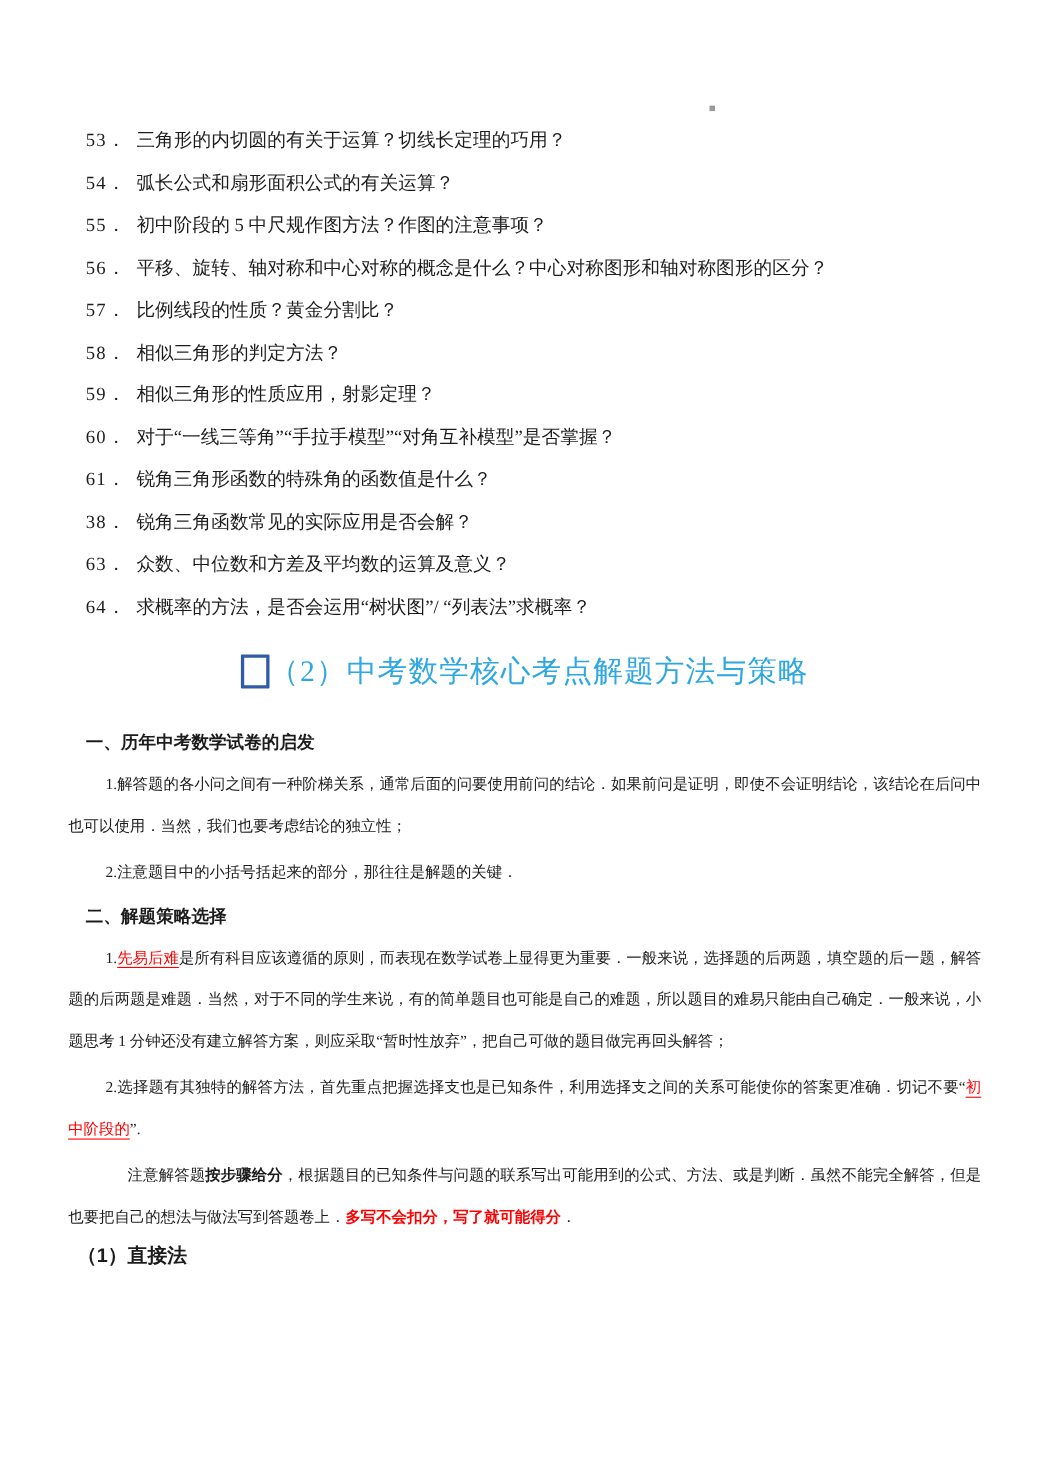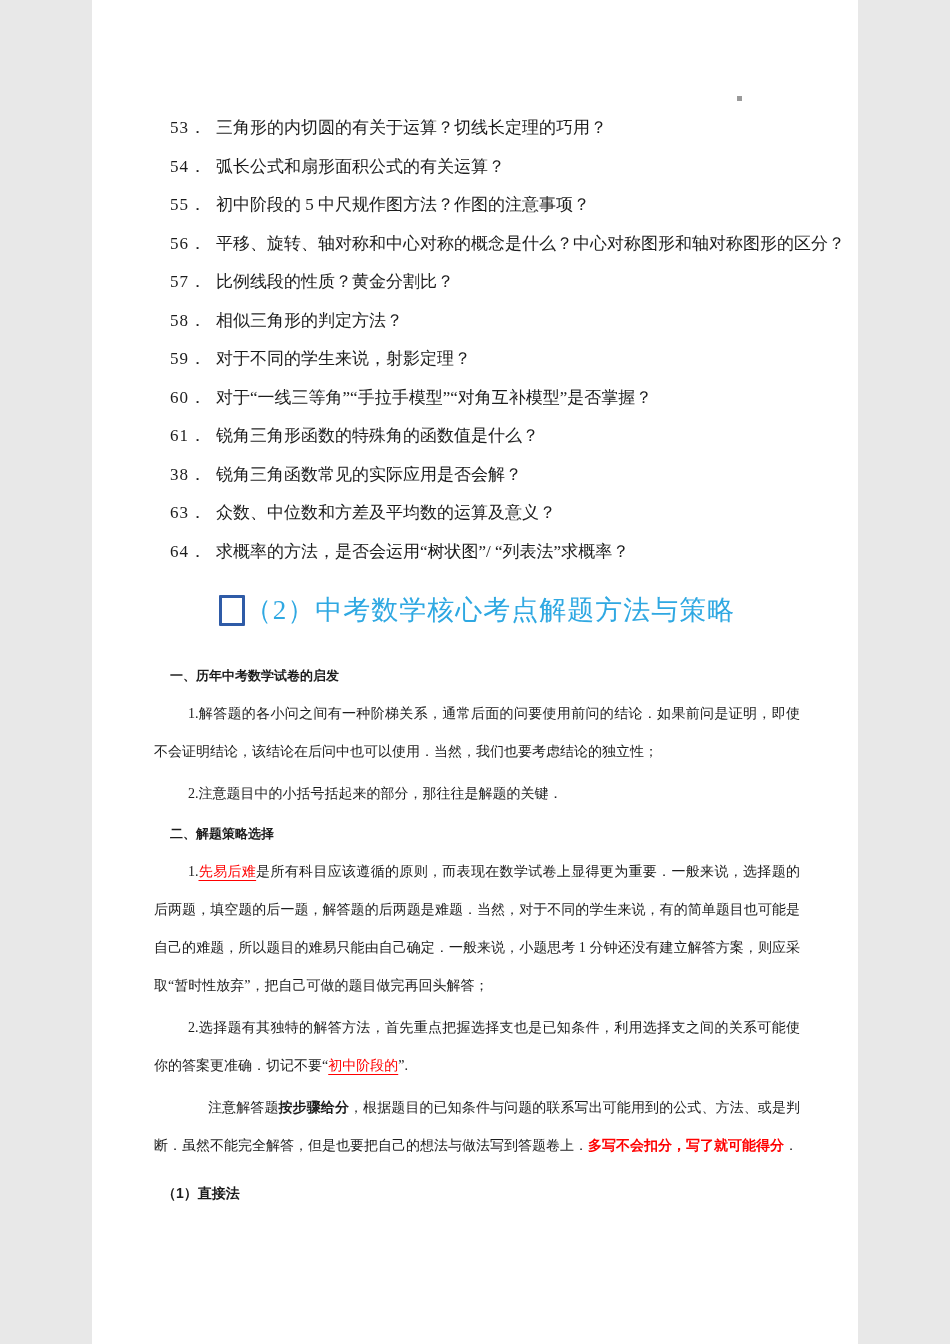--- a/index.html
+++ b/index.html
@@ -6,21 +6,21 @@
     --ink: #1c1c1c;
     --red: #ff0000;
     --heading-blue: #2fa8e2;
     --box-blue: #2f5ba7;
     --dot-gray: #9a9a9a;
   }
   * { margin: 0; padding: 0; box-sizing: border-box; }
   html, body { background: #e8e8e8; }
   .page {
     position: relative;
-    width: 766px;
+    width: 950px;
     height: 1344px;
     margin: 0 auto;
     background: #ffffff;
     color: var(--ink);
     font-family: "Liberation Serif", "DejaVu Serif", serif;
     overflow: hidden;
   }
   .artifact-dot {
     position: absolute;
     left: 645px;
@@ -62,21 +62,21 @@
   }
   .heading2-text {
     font-size: 27px;
     color: var(--heading-blue);
     letter-spacing: 1px;
     font-weight: 400;
   }
   
   .sec-title {
     font-family: "Liberation Sans", "DejaVu Sans", sans-serif;
-    font-size: 13px;
+    font-size: 16px;
     font-weight: 700;
     padding-left: 16px;
     line-height: 30px;
   }
   .sec-title.first { margin-top: 28px; }
   .sec-title.second { margin-top: 6px; }
   
   .para {
     font-size: 14px;
     line-height: 38px;
@@ -94,23 +94,23 @@
     text-underline-offset: 4px;
   }
   .seg-red {
     color: var(--red);
     font-weight: 700;
   }
   .seg-bold { font-weight: 700; }
   
   .sub-title {
     font-family: "Liberation Sans", "DejaVu Sans", sans-serif;
-    font-size: 14px;
+    font-size: 18px;
     font-weight: 700;
-    margin-top: 14px;
+    margin-top: 0;
     margin-left: 8px;
     line-height: 28px;
   }
 </style>
 </head>
 <body>
 
 <div class="page">
 
   <span class="artifact-dot"></span>
@@ -124,21 +124,21 @@
         <div class="q-item"><span class="q-num">54．</span><span class="q-text">弧长公式和扇形面积公式的有关运算？</span></div>
 
         <div class="q-item"><span class="q-num">55．</span><span class="q-text">初中阶段的 5 中尺规作图方法？作图的注意事项？</span></div>
 
         <div class="q-item"><span class="q-num">56．</span><span class="q-text">平移、旋转、轴对称和中心对称的概念是什么？中心对称图形和轴对称图形的区分？</span></div>
 
         <div class="q-item"><span class="q-num">57．</span><span class="q-text">比例线段的性质？黄金分割比？</span></div>
 
         <div class="q-item"><span class="q-num">58．</span><span class="q-text">相似三角形的判定方法？</span></div>
 
-        <div class="q-item"><span class="q-num">59．</span><span class="q-text">对于不同的学生来说，射影定理？</span></div>
+        <div class="q-item"><span class="q-num">59．</span><span class="q-text">相似三角形的性质应用，射影定理？</span></div>
 
         <div class="q-item"><span class="q-num">60．</span><span class="q-text">对于“一线三等角”“手拉手模型”“对角互补模型”是否掌握？</span></div>
 
         <div class="q-item"><span class="q-num">61．</span><span class="q-text">锐角三角形函数的特殊角的函数值是什么？</span></div>
 
         <div class="q-item"><span class="q-num">38．</span><span class="q-text">锐角三角函数常见的实际应用是否会解？</span></div>
 
         <div class="q-item"><span class="q-num">63．</span><span class="q-text">众数、中位数和方差及平均数的运算及意义？</span></div>
 
         <div class="q-item"><span class="q-num">64．</span><span class="q-text">求概率的方法，是否会运用“树状图”/ “列表法”求概率？</span></div>

